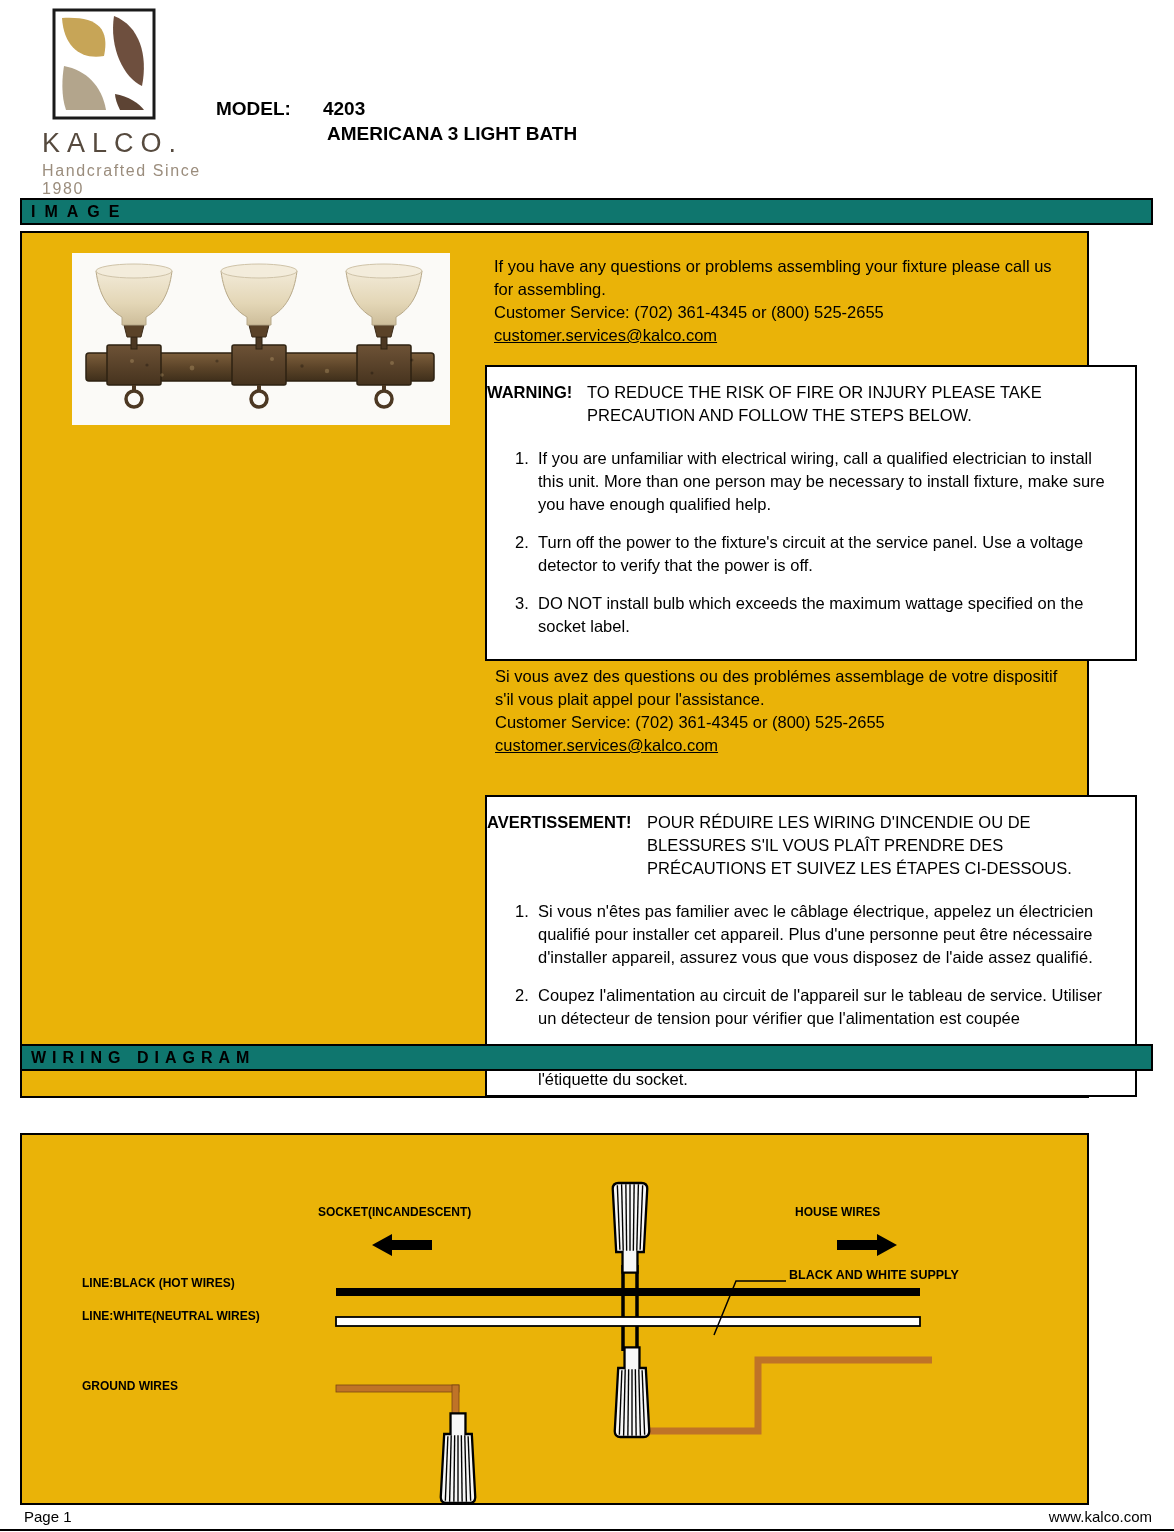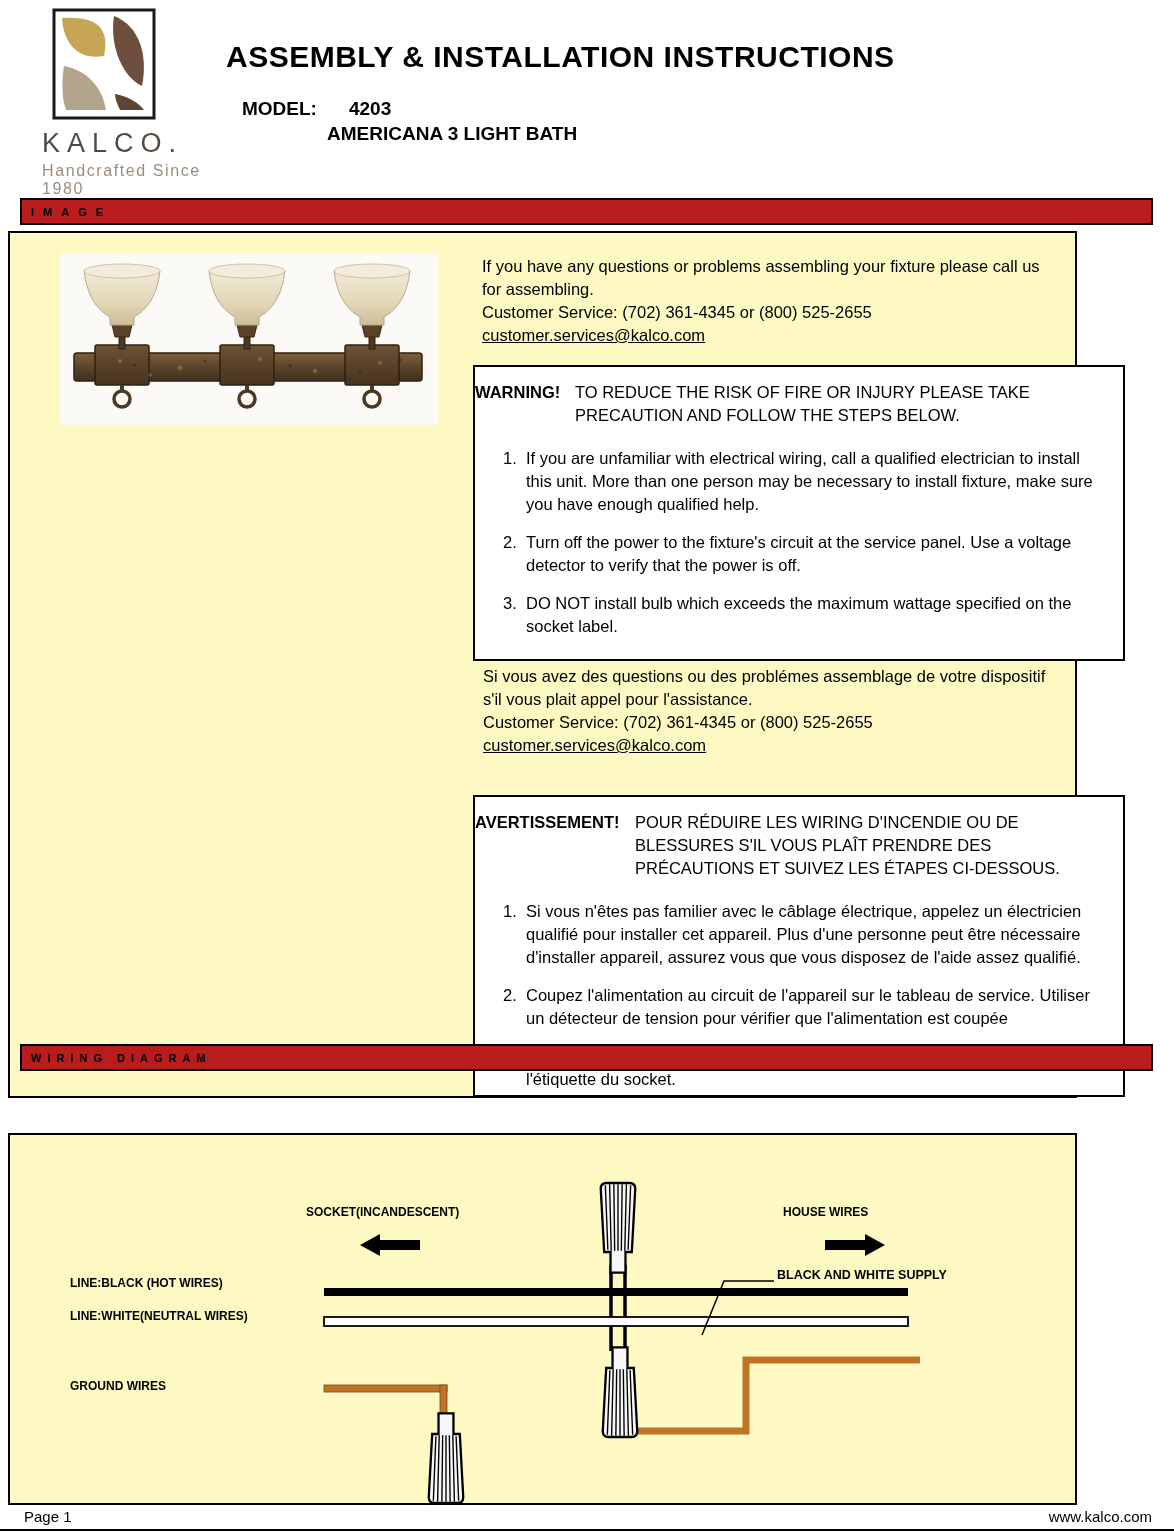--- a/index.html
+++ b/index.html
@@ -8,33 +8,33 @@
     position:relative; width:1174px; height:1532px; background:#ffffff;
     margin:0 auto; font-family:"Liberation Sans","DejaVu Sans",sans-serif;
     color:#000; overflow:hidden;
   }
   
   .logo-block { position:absolute; left:42px; top:8px; width:170px; }
   .logo-mark { display:block; margin-left:10px; }
   .logo-name { font-size:27px; letter-spacing:7px; color:#564a3e; margin-top:8px; font-weight:400; }
   .logo-tagline { font-size:16px; letter-spacing:1.6px; color:#9b8d7d; margin-top:3px; }
   .doc-title { position:absolute; left:226px; top:40px; font-size:30px; font-weight:800; letter-spacing:0.5px; }
-  .model-row { position:absolute; left:242px; top:98px; font-size:19px; font-weight:bold; }
+  .model-row { position:absolute; left:216px; top:98px; font-size:19px; font-weight:bold; }
   .model-number { margin-left:32px; }
   .model-name { position:absolute; left:327px; top:123px; font-size:19px; font-weight:bold; }
   
   .section-bar {
     position:absolute; left:20px; width:1133px; height:27px;
-    border:2px solid #000; font-size:11px; font-weight:bold;
-    letter-spacing:9px; line-height:24px; padding-left:9px; background:#b91c1c;
+    border:2px solid #000; font-size:16px; font-weight:bold;
+    letter-spacing:9px; line-height:24px; padding-left:9px; background:#0f766e;
   }
   .bar-image { top:198px; }
   .bar-wiring { top:1044px; letter-spacing:6px; }
   .content-box {
-    position:absolute; left:8px; width:1069px; border:2px solid #000; background:#fef9c3;
+    position:absolute; left:20px; width:1069px; border:2px solid #000; background:#eab308;
   }
   .box-image { top:231px; height:867px; }
   .box-wiring { top:1133px; height:372px; }
   
   .fixture-wrap { position:absolute; left:50px; top:20px; width:378px; height:172px; }
   .intro { position:absolute; width:660px; font-size:16.5px; line-height:23px; }
   .intro-en { left:472px; top:22px; }
   .intro-fr { left:473px; top:432px; }
   .email { text-decoration:underline; color:#000; cursor:pointer; display:inline-block; }
   .warn-box {
@@ -78,21 +78,20 @@
       <rect x="2" y="2" width="100" height="108" fill="#ffffff" stroke="#1a1a1a" stroke-width="3"></rect>
       <path d="M10,10 C45,8 58,20 52,48 C30,52 12,40 10,10 Z" fill="#c7a557"></path>
       <path d="M62,8 C88,18 96,48 90,78 C72,70 57,40 62,8 Z" fill="#6e4f3e"></path>
       <path d="M12,58 C34,62 50,78 54,102 L14,102 C9,88 10,70 12,58 Z" fill="#b3a58c"></path>
       <path d="M63,86 C76,88 88,96 92,102 L68,102 C65,96 63,90 63,86 Z" fill="#5d4434"></path>
     </svg>
     <div class="logo-name">KALCO.</div>
     <div class="logo-tagline">Handcrafted Since 1980</div>
   </div>
 
-  <h1 class="doc-title">ASSEMBLY &amp; INSTALLATION INSTRUCTIONS</h1>
   <div class="model-row">
     <span class="model-label">MODEL:</span><span class="model-number">4203</span>
   </div>
   <div class="model-name">AMERICANA  3 LIGHT BATH</div>
 
   <div class="section-bar bar-image">IMAGE</div>
 
   <div class="content-box box-image">
 
     <div class="fixture-wrap">

